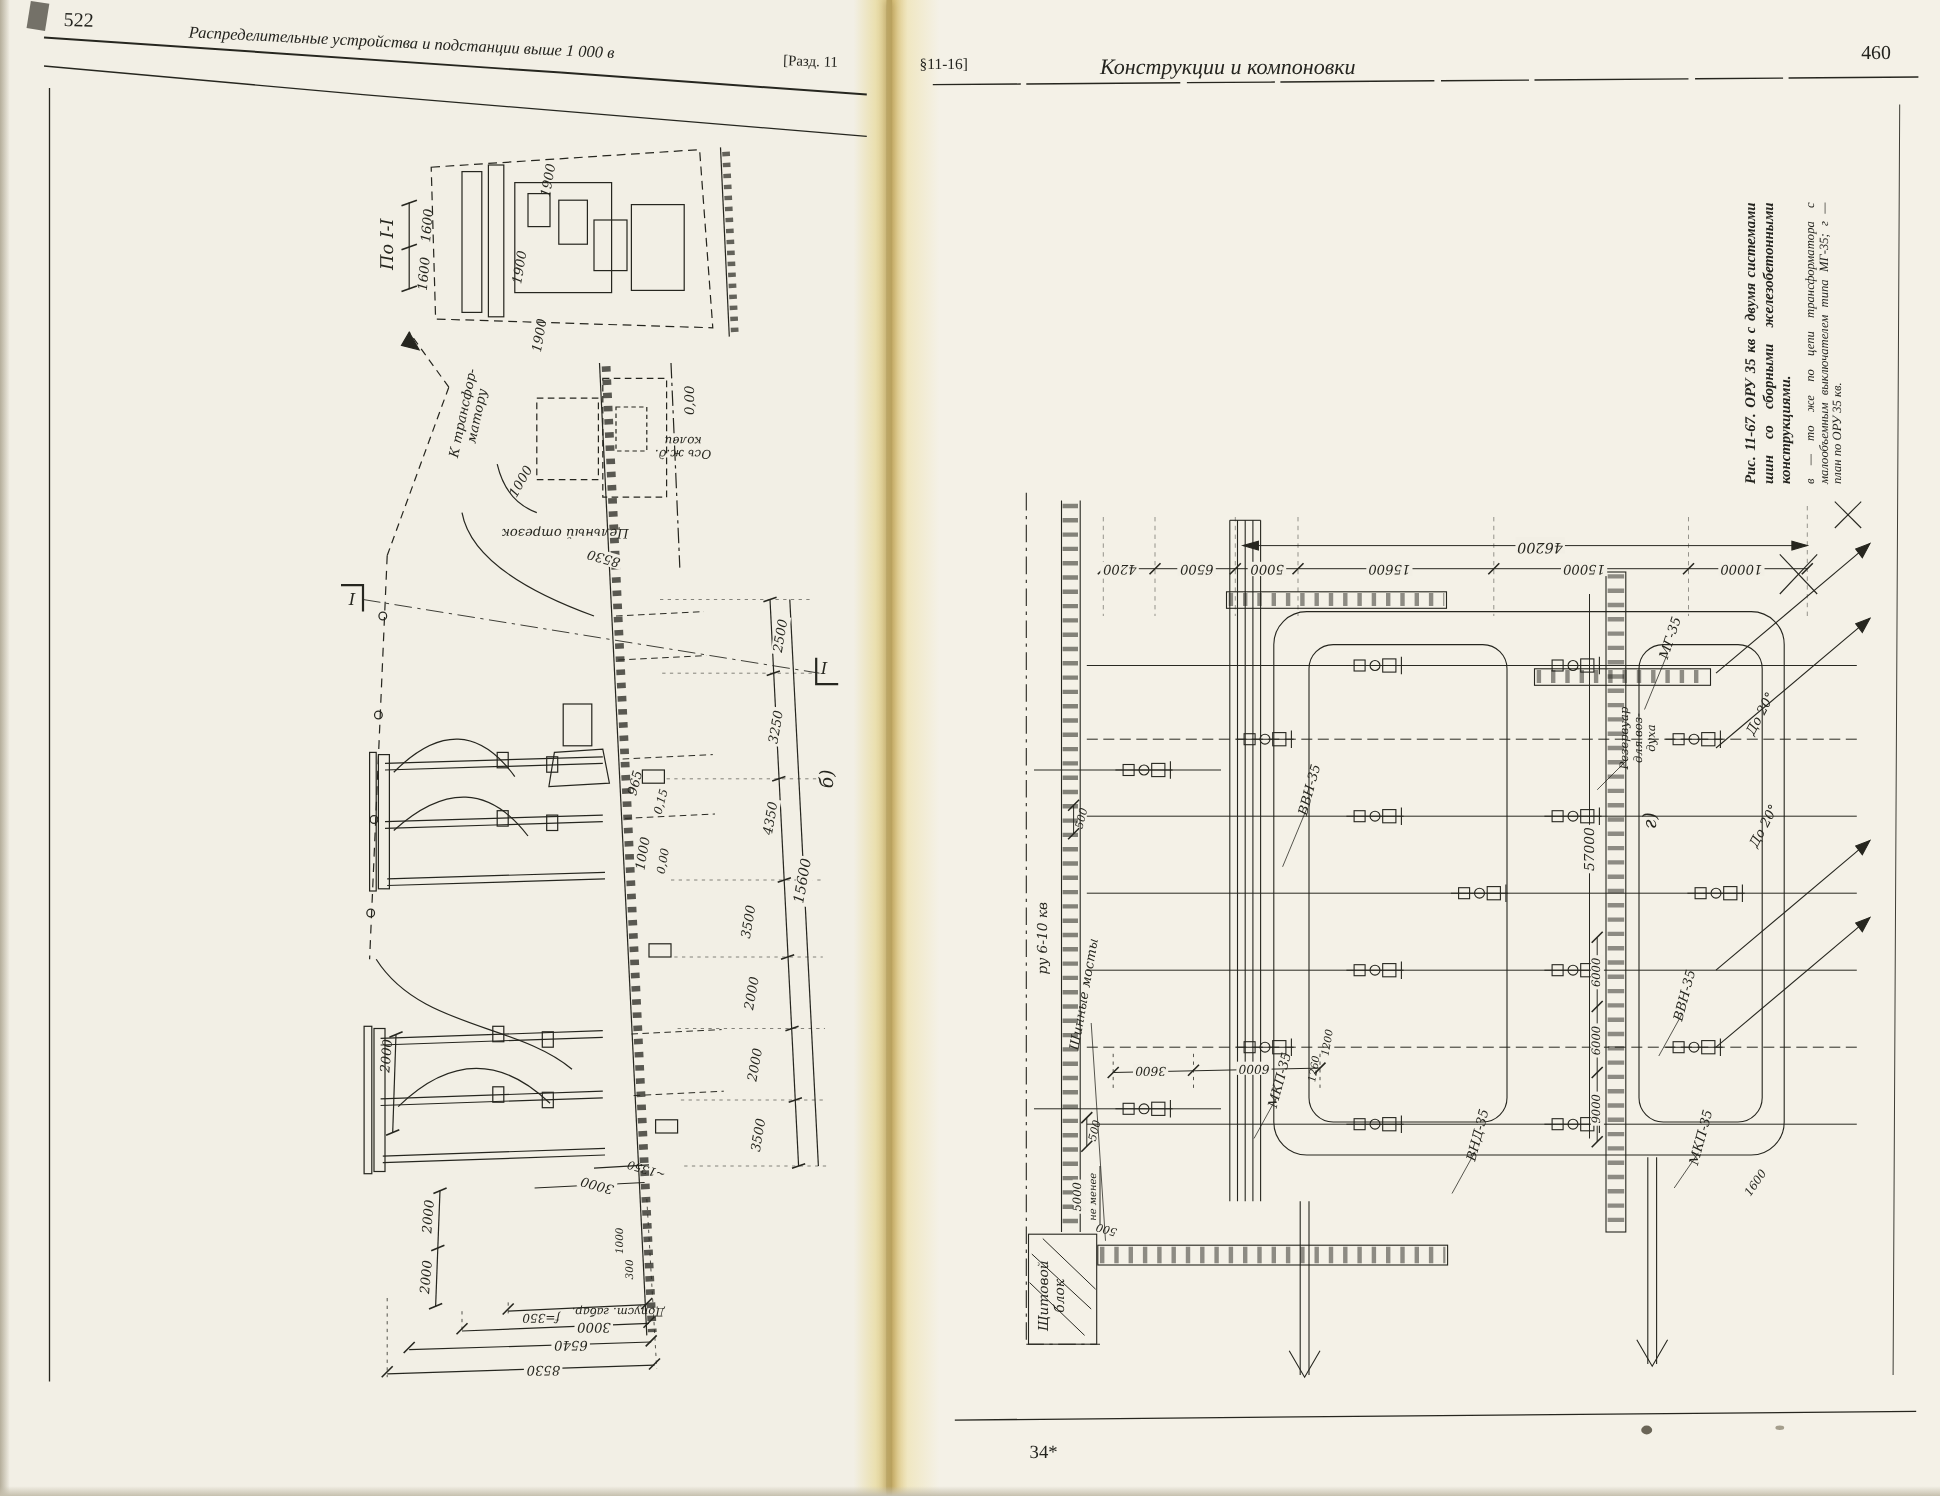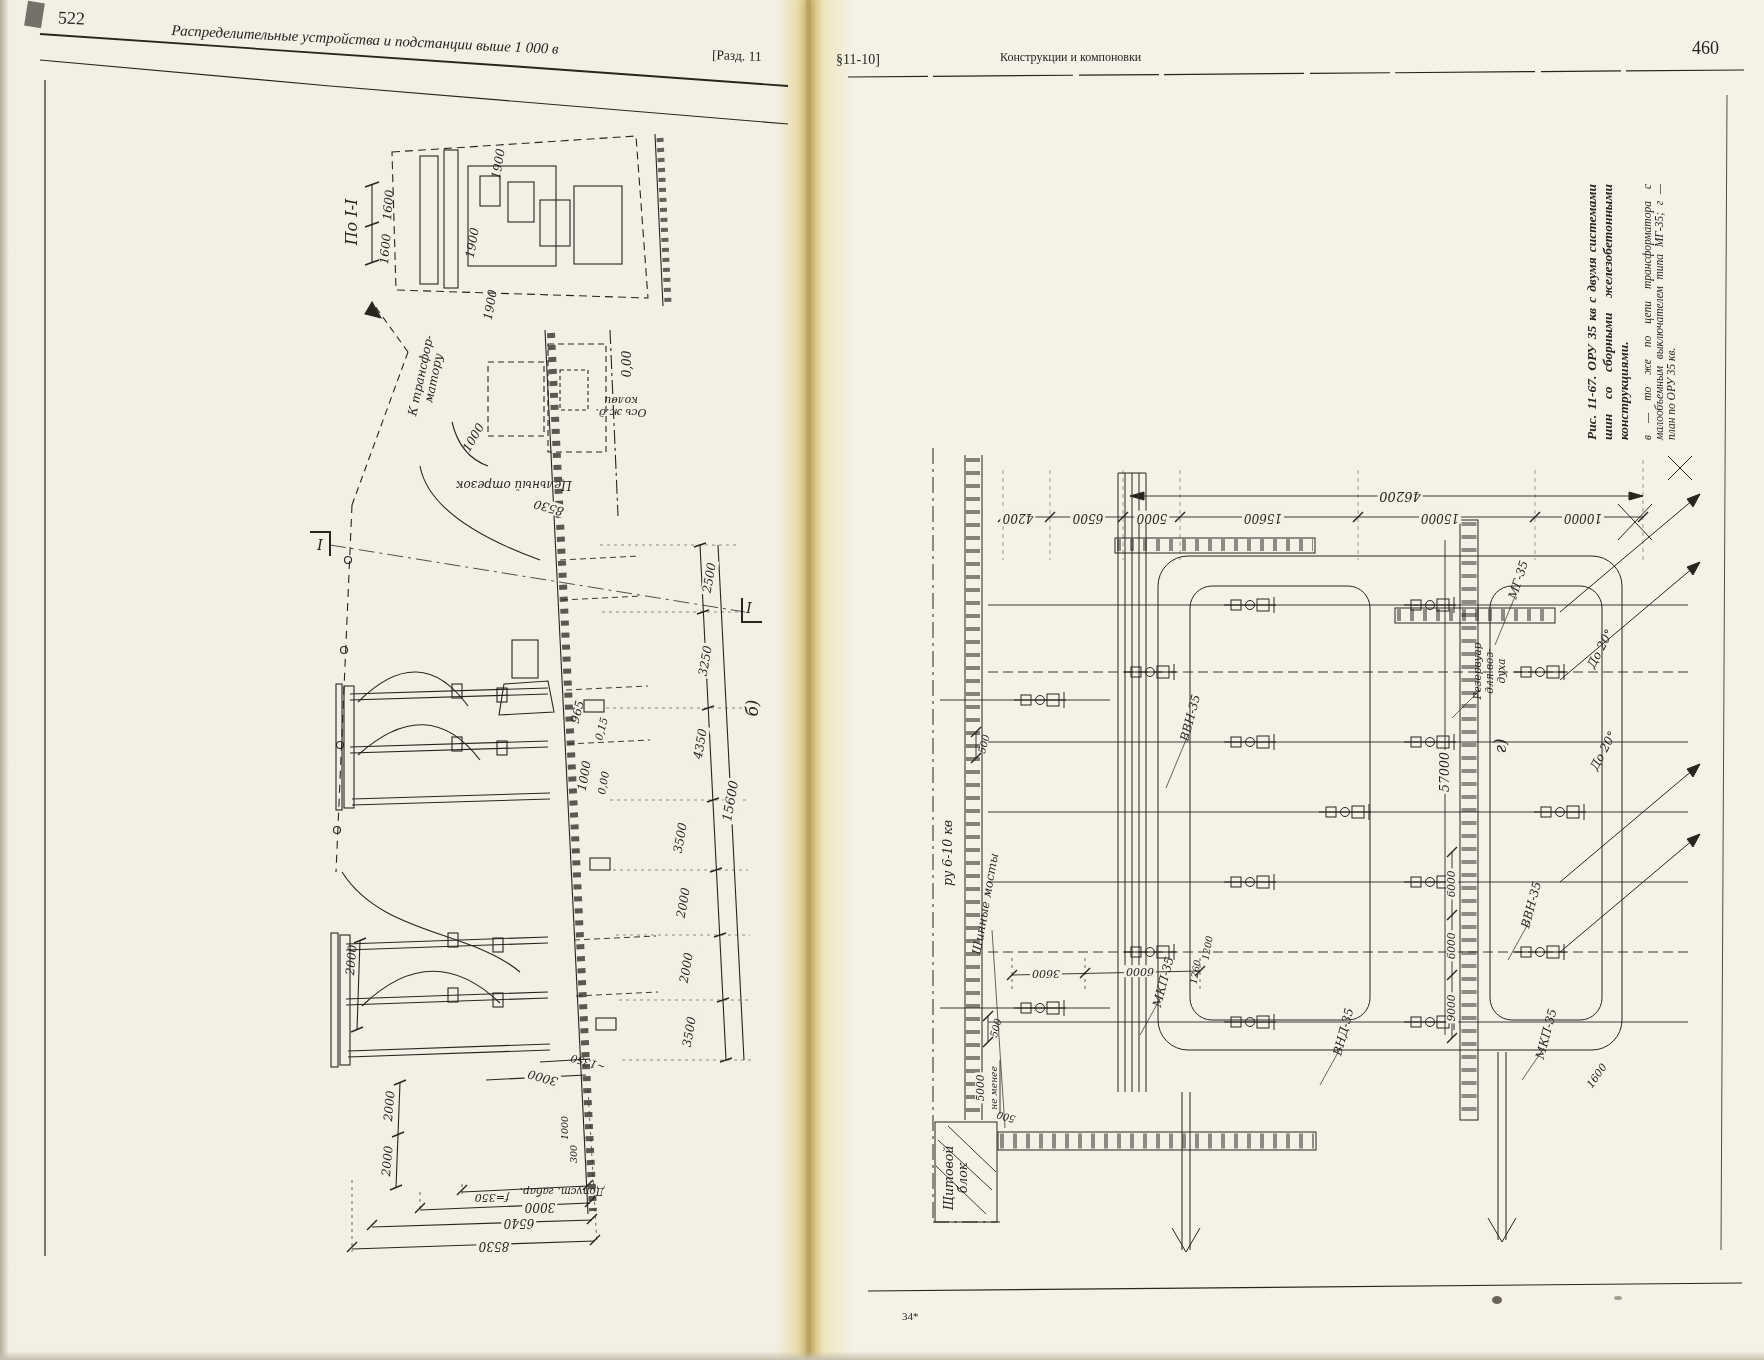--- a/index.html
+++ b/index.html
@@ -318,24 +318,24 @@
     <line x1="1161" y1="997" x2="1140" y2="1035" stroke-width="0.7"></line>
     <line x1="1544" y1="1048" x2="1522" y2="1080" stroke-width="0.7"></line>
     <line x1="1341" y1="1047" x2="1320" y2="1085" stroke-width="0.7"></line>
     <line x1="1480" y1="690" x2="1452" y2="718" stroke-width="0.7"></line>
   </g>
 </svg>
 
 <span class="hdr" style="left:58px;top:8px;font-size:18px;transform:rotate(2deg)">522</span>
 <span class="hdr" style="left:172px;top:22px;font-size:15px;font-style:italic;transform:rotate(2.8deg);transform-origin:0 0">Распределительные устройства и подстанции выше 1 000 в</span>
 <span class="hdr" style="left:712px;top:48px;font-size:13.5px;transform:rotate(2deg)">[Разд. 11</span>
-<span class="hdr" style="left:836px;top:52px;font-size:14px">§11-10]</span>
-<span class="hdr" style="left:1000px;top:50px;font-size:12px;">Конструкции и компоновки</span>
+<span class="hdr" style="left:836px;top:52px;font-size:14px">§11-16]</span>
+<span class="hdr" style="left:1000px;top:50px;font-size:20px;font-style:italic">Конструкции и компоновки</span>
 <span class="hdr" style="left:1692px;top:38px;font-size:18px">460</span>
-<span class="hdr" style="left:902px;top:1310px;font-size:11px">34*</span>
+<span class="hdr" style="left:936px;top:1310px;font-size:17px">34*</span>
 
 <div class="cap" style="position:absolute;left:1630px;top:312px;width:256px;transform:translate(-50%,-50%) rotate(-90deg)">
   <p style="font:italic 600 13.5px 'Liberation Serif',serif;text-align:justify;margin-bottom:9px">Рис. 11-67. ОРУ 35 кв с двумя системами шин со сборными железобетонными конструкциями.</p>
   <p style="font:italic 11.5px 'Liberation Serif',serif;text-align:justify">в — то же по цепи трансформатора с малообъемным выключателем типа МГ-35; г — план по ОРУ 35 кв.</p>
 </div>
 
 <span class="lbl" style="left:352px;top:222px;font-size:16px;transform:translate(-50%,-50%) rotate(-90deg)">По I-I</span>
 <span class="lbl" style="left:389px;top:205px;transform:translate(-50%,-50%) rotate(-85deg)">1600</span>
 <span class="lbl" style="left:386px;top:249px;transform:translate(-50%,-50%) rotate(-85deg)">1600</span>
 <span class="lbl" style="left:499px;top:164px;transform:translate(-50%,-50%) rotate(-80deg)">1900</span>

